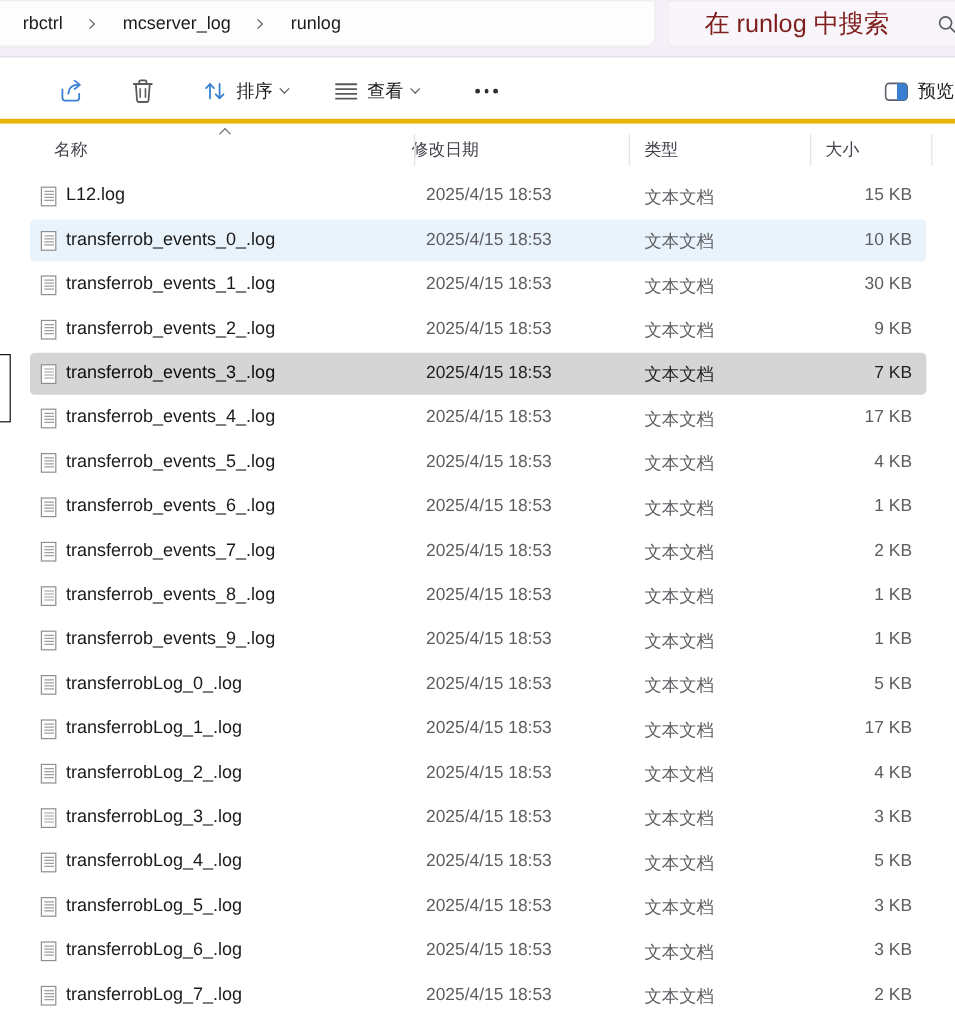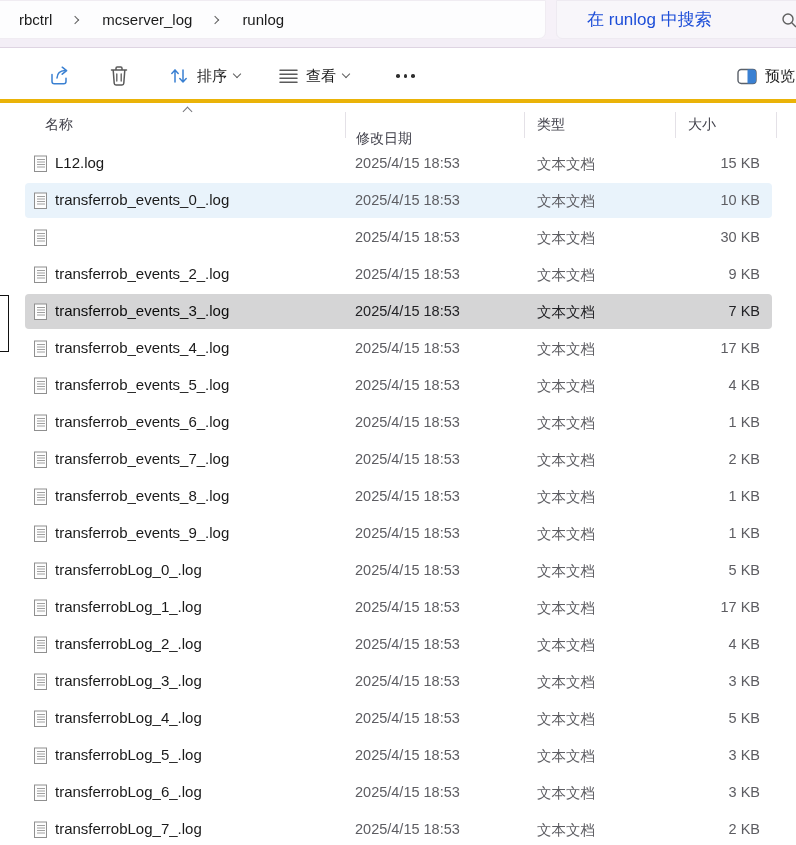--- a/index.html
+++ b/index.html
@@ -17,21 +17,21 @@
     display:flex; align-items:center; padding-left:22px; gap:14px;
   }
   .crumb { font-size:15px; color:#1b1b1b; cursor:default; padding:2px 4px; border-radius:4px; }
   .crumb-sep { width:6px; height:6px; border-right:1.4px solid #5f5f5f; border-bottom:1.4px solid #5f5f5f;
     transform:rotate(-45deg); margin:0 6px 0 2px; }
   .search-box{
     position:absolute; left:556px; top:0; width:262px; height:39px;
     background:#f8f6fa; border:1px solid #eeeaf1; border-radius:0 0 6px 6px;
     display:flex; align-items:center; padding-left:30px;
   }
-  .search-ph { font-size:17px; color:#1d4ed8; }
+  .search-ph { font-size:21px; color:#7f1d1d; }
   .mag { position:absolute; left:224px; top:11px; }
   .mica-strip { position:absolute; left:0; top:39px; width:796px; height:9px; background:#f3eef6; border-bottom:1px solid #ded4e2; }
 
   
   .toolbar { position:absolute; left:0; top:48px; width:796px; height:55px; background:#ffffff; border-bottom:4px solid #eab308; }
   .tbtn { position:absolute; top:10px; height:36px; display:flex; align-items:center; gap:7px;
     border-radius:5px; padding:0 6px; cursor:default; }
   .tlabel { font-size:15px; color:#1b1b1b; white-space:nowrap; }
   .chev-down { width:6px; height:6px; border-right:1.3px solid #5f5f5f; border-bottom:1.3px solid #5f5f5f;
     transform:rotate(45deg); margin-top:-4px; }
@@ -90,20 +90,21 @@
     <span class="c-name">transferrob_events_0_.log</span>
     <span class="c-date">2025/4/15 18:53</span>
     <span class="c-type">文本文档</span>
     <span class="c-size">10 KB</span>
   </div>
       <div class="row" style="top: 220px;">
     <svg class="doc-icon" width="15" height="18" viewBox="0 0 15 18">
       <rect x="1.5" y="1" width="12" height="15.5" fill="#fdfdfd" stroke="#8f8f8f" stroke-width="1"></rect>
       <path d="M4 4.5 h8 M4 7 h8 M4 9.5 h8 M4 12 h8" stroke="#a0a0a0" stroke-width="1"></path>
     </svg>
+    <span class="c-name">transferrob_events_1_.log</span>
     <span class="c-date">2025/4/15 18:53</span>
     <span class="c-type">文本文档</span>
     <span class="c-size">30 KB</span>
   </div>
       <div class="row" style="top: 257px;">
     <svg class="doc-icon" width="15" height="18" viewBox="0 0 15 18">
       <rect x="1.5" y="1" width="12" height="15.5" fill="#fdfdfd" stroke="#8f8f8f" stroke-width="1"></rect>
       <path d="M4 4.5 h8 M4 7 h8 M4 9.5 h8 M4 12 h8" stroke="#a0a0a0" stroke-width="1"></path>
     </svg>
     <span class="c-name">transferrob_events_2_.log</span>
@@ -335,21 +336,21 @@
         <rect x="1" y="1.5" width="18" height="14" rx="3.2" fill="#ffffff" stroke="#5a6069" stroke-width="1.4"></rect>
         <path d="M10.5 1.5 h5.3 a3.2 3.2 0 0 1 3.2 3.2 v7.6 a3.2 3.2 0 0 1 -3.2 3.2 h-5.3 z" fill="#3a80d2"></path>
       </svg>
       <span class="tlabel">预览</span>
     </div>
   </div>
 
   <div class="colhead">
     <span class="sort-asc"></span>
     <span class="col-label" style="left:45px;">名称</span>
-    <span class="col-label" style="left:356px;margin-top:14px;">修改日期</span>
+    <span class="col-label" style="left:343px;">修改日期</span>
     <span class="col-label" style="left:537px;">类型</span>
     <span class="col-label" style="left:688px;">大小</span>
     <span class="col-sep" style="left:345px;"></span>
     <span class="col-sep" style="left:524px;"></span>
     <span class="col-sep" style="left:675px;"></span>
     <span class="col-sep" style="left:776px;"></span>
   </div>
 </div>
 
 </body></html>

